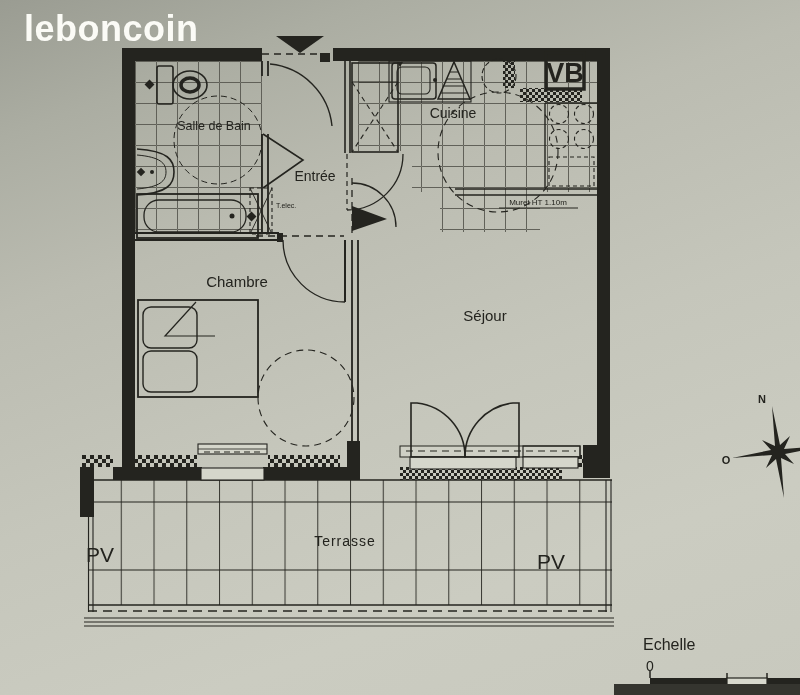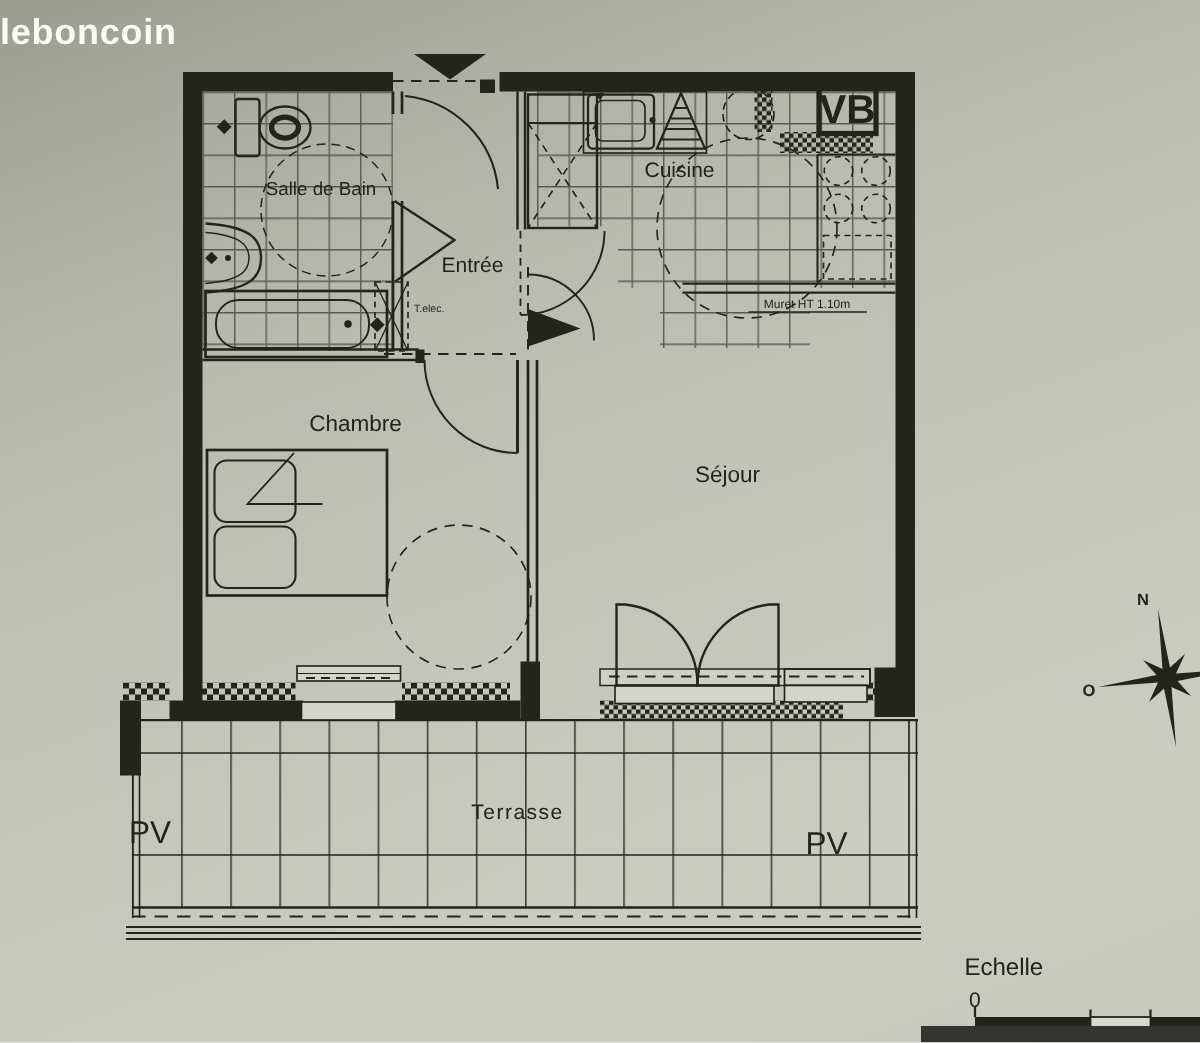--- a/index.html
+++ b/index.html
@@ -2,21 +2,21 @@
 <html><head>
 <meta charset="utf-8">
 <style>
   html,body{margin:0;padding:0;}
   #stage{
     position:relative;width:800px;height:695px;overflow:hidden;
     background:linear-gradient(160deg,#9a9c92 0%,#abada2 14%,#bbbcb1 32%,#c5c6bb 55%,#cbccc1 78%,#c8c9be 100%);
     font-family:"Liberation Sans",sans-serif;
   }
   #logo{
-    position:absolute;left:0;top:8px;color:#fbfbf6;font-size:24px;
+    position:absolute;left:24px;top:8px;color:#fbfbf6;font-size:36px;
     font-weight:700;letter-spacing:0.5px;font-family:"Liberation Sans",sans-serif;
   }
   #plan{position:absolute;left:0;top:0;}
   .ink{stroke:#24241f;fill:none;}
   .lbl{font-family:"Liberation Sans",sans-serif;fill:#23231e;}
 </style>
 </head>
 <body>
 
 <div id="stage">

